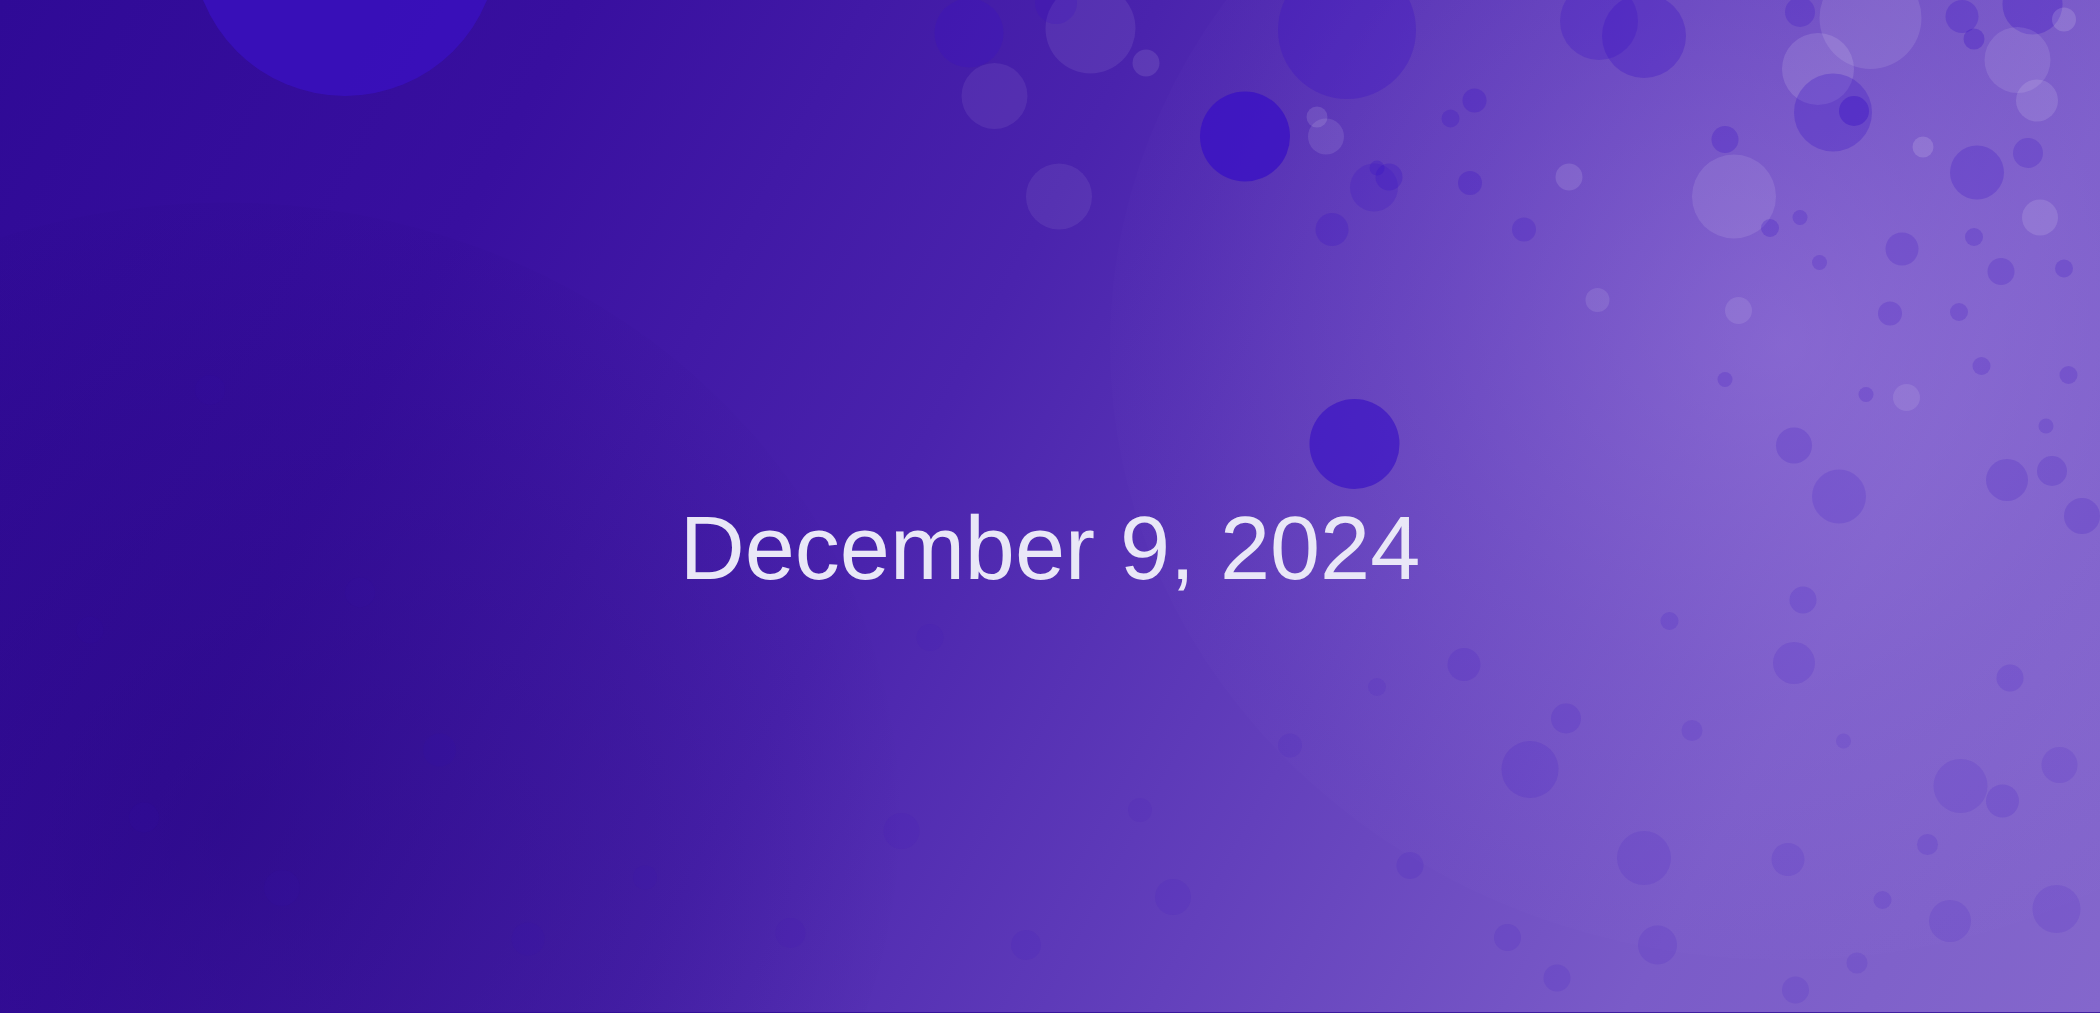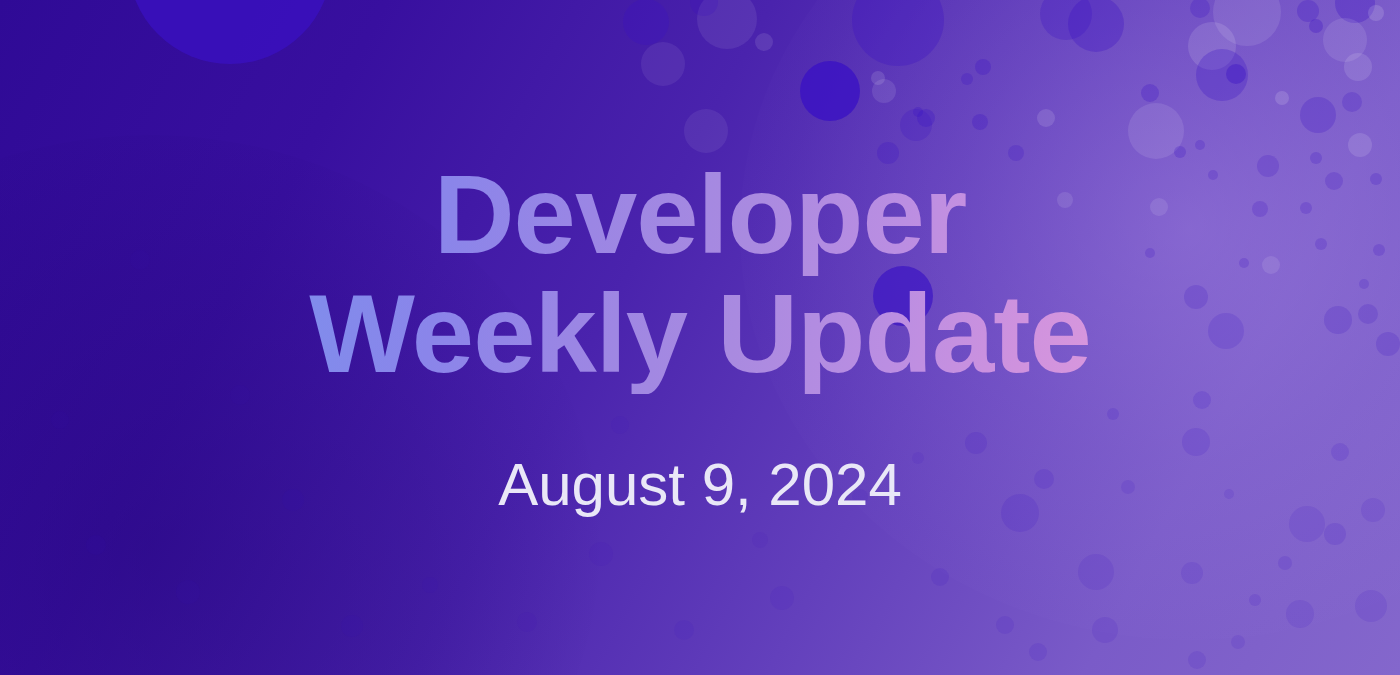--- a/index.html
+++ b/index.html
@@ -188,20 +188,16 @@
       <div class="bubble" style="left: 282px; top: 489px; width: 22px; height: 22px; background: rgb(58, 17, 196); opacity: 0.06;"></div>
       <div class="bubble" style="left: 422px; top: 577px; width: 16px; height: 16px; background: rgb(58, 17, 196); opacity: 0.07;"></div>
       <div class="bubble" style="left: 611px; top: 416px; width: 18px; height: 18px; background: rgb(58, 17, 196); opacity: 0.07;"></div>
       <div class="bubble" style="left: 752px; top: 532px; width: 16px; height: 16px; background: rgb(58, 17, 196); opacity: 0.08;"></div>
       <div class="bubble" style="left: 230px; top: 385px; width: 20px; height: 20px; background: rgb(58, 17, 196); opacity: 0.05;"></div>
       <div class="bubble" style="left: 130px; top: 250px; width: 20px; height: 20px; background: rgb(58, 17, 196); opacity: 0.05;"></div>
       <div class="bubble" style="left: 51px; top: 411px; width: 18px; height: 18px; background: rgb(58, 17, 196); opacity: 0.05;"></div>
     </div>
 
   <div class="text-stack">
-    <h1 class="headline">
-      <span class="headline-line">Developer</span>
-      <span class="headline-line">Weekly Update</span>
-    </h1>
-    <div class="date">August 9, 2024</div>
+    <div class="date">December 9, 2024</div>
   </div>
 
 </div>
 
 </body></html>

